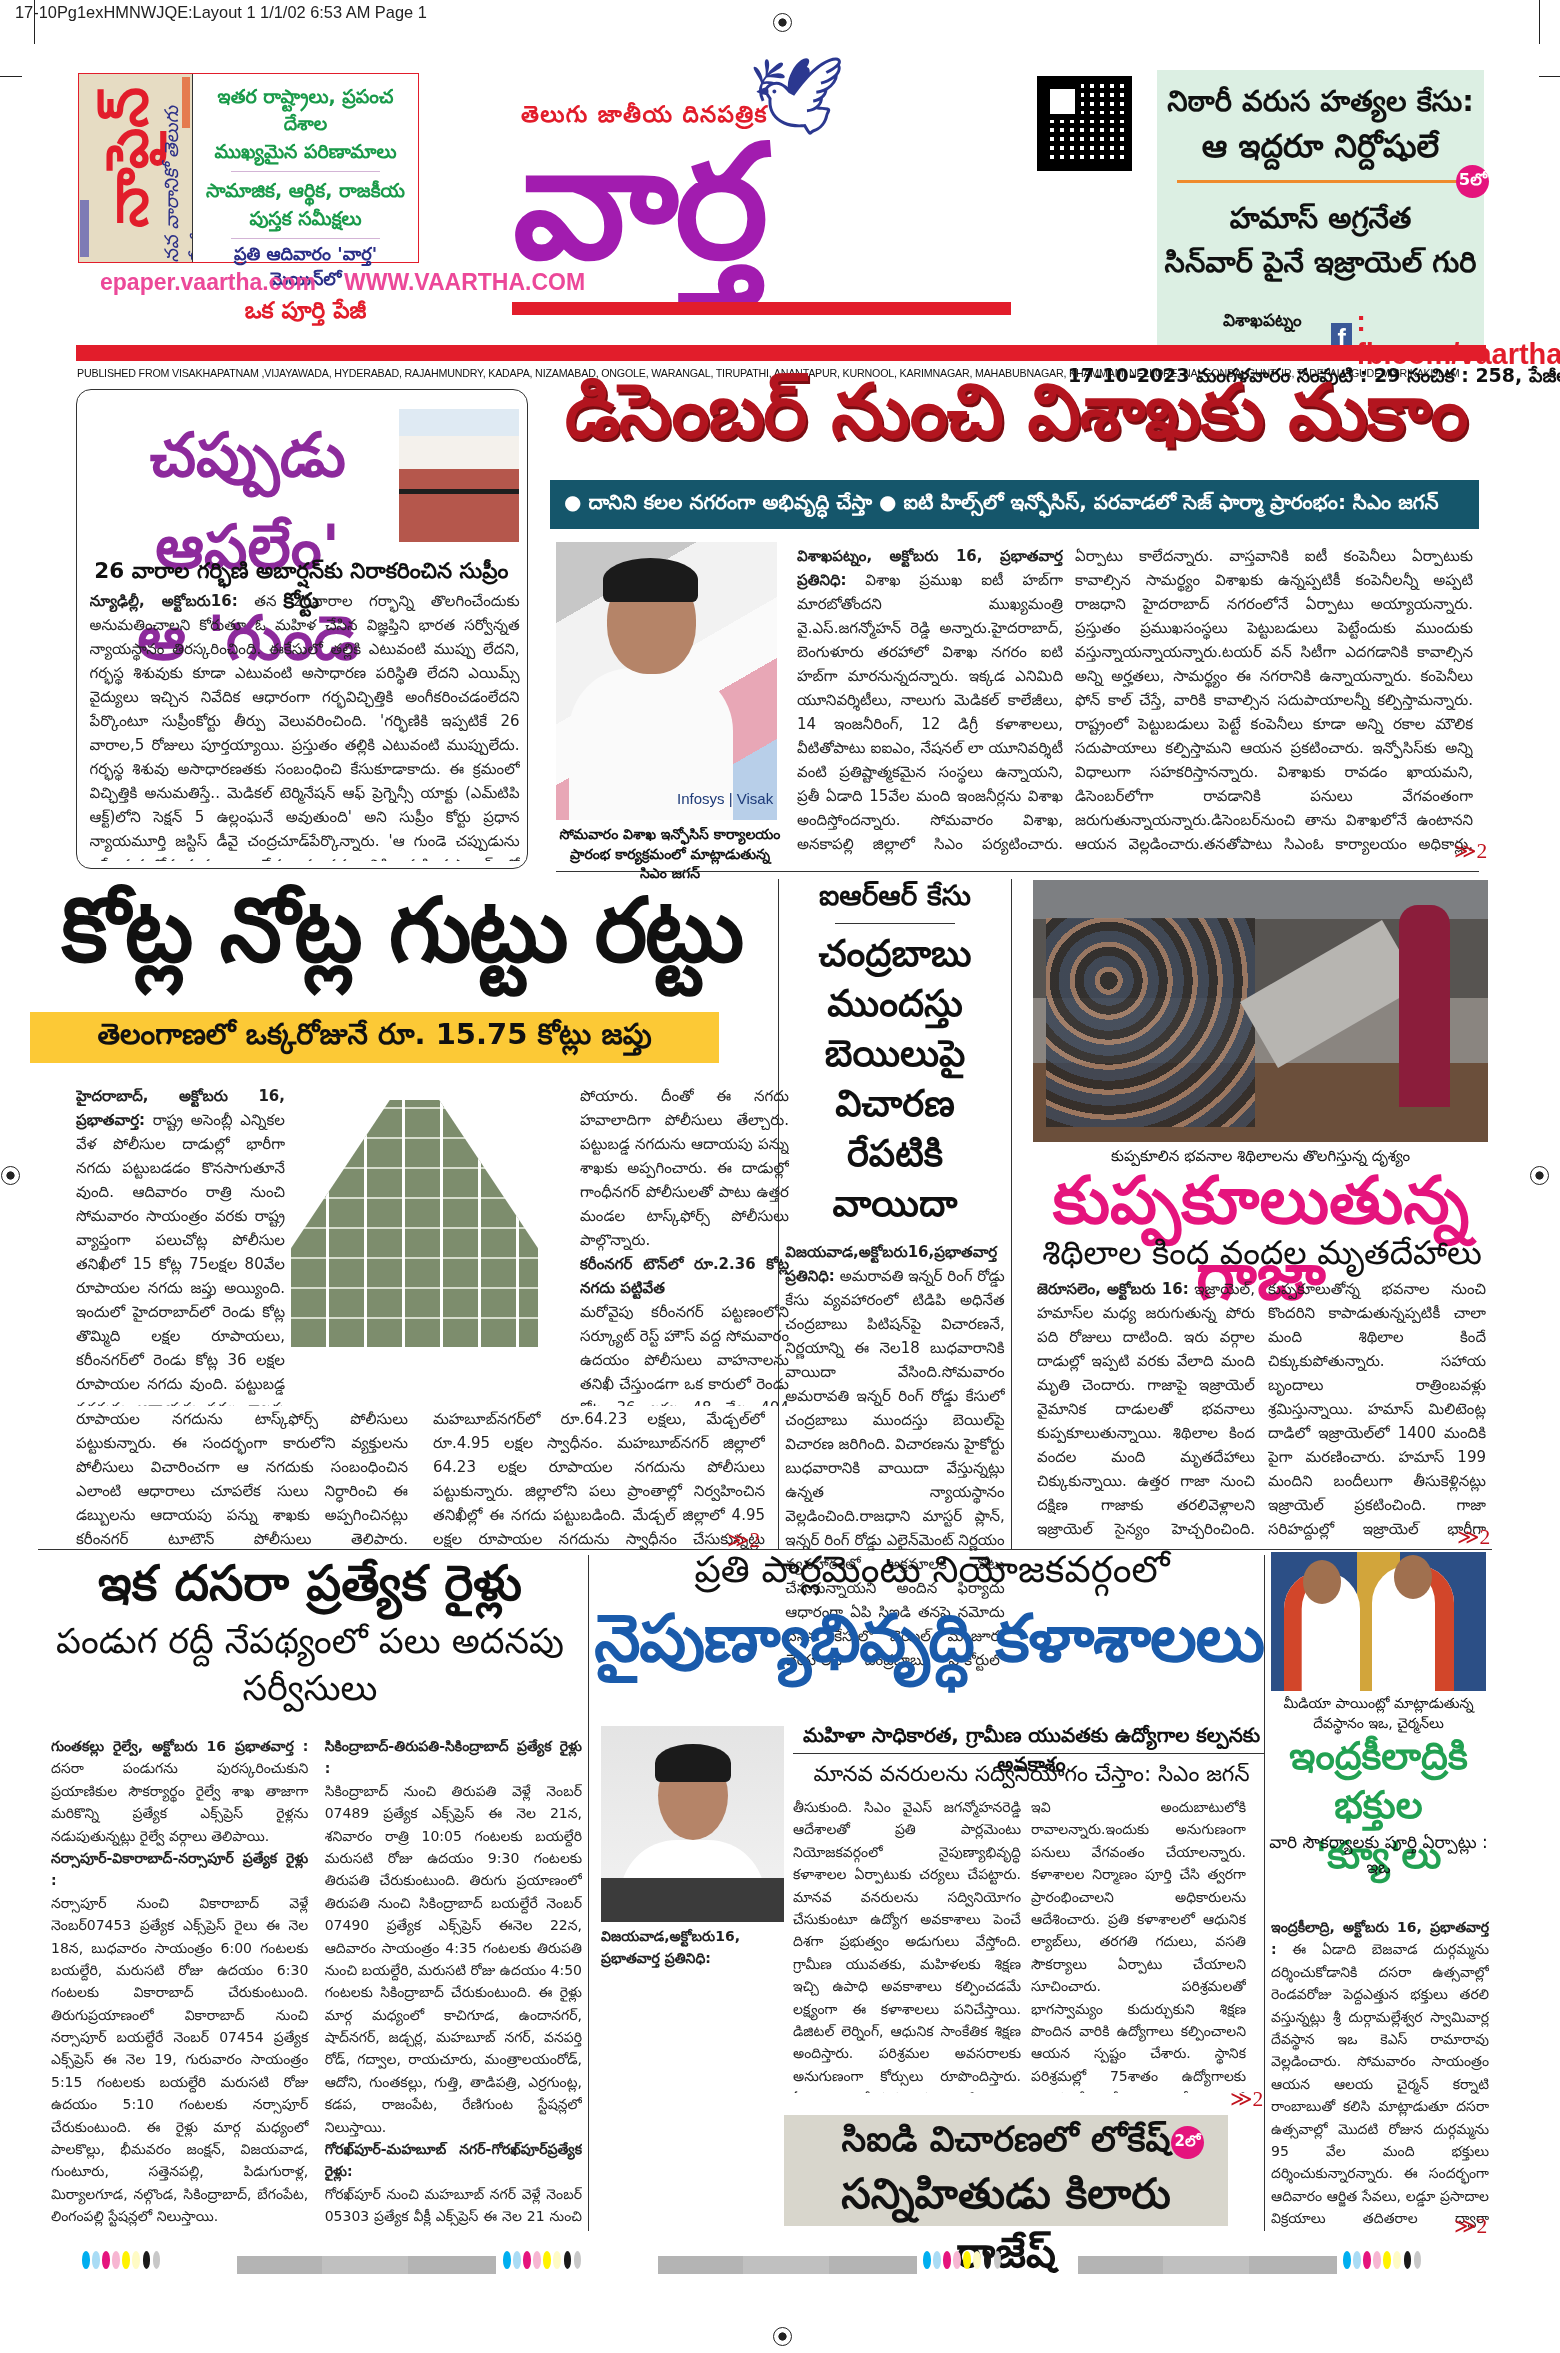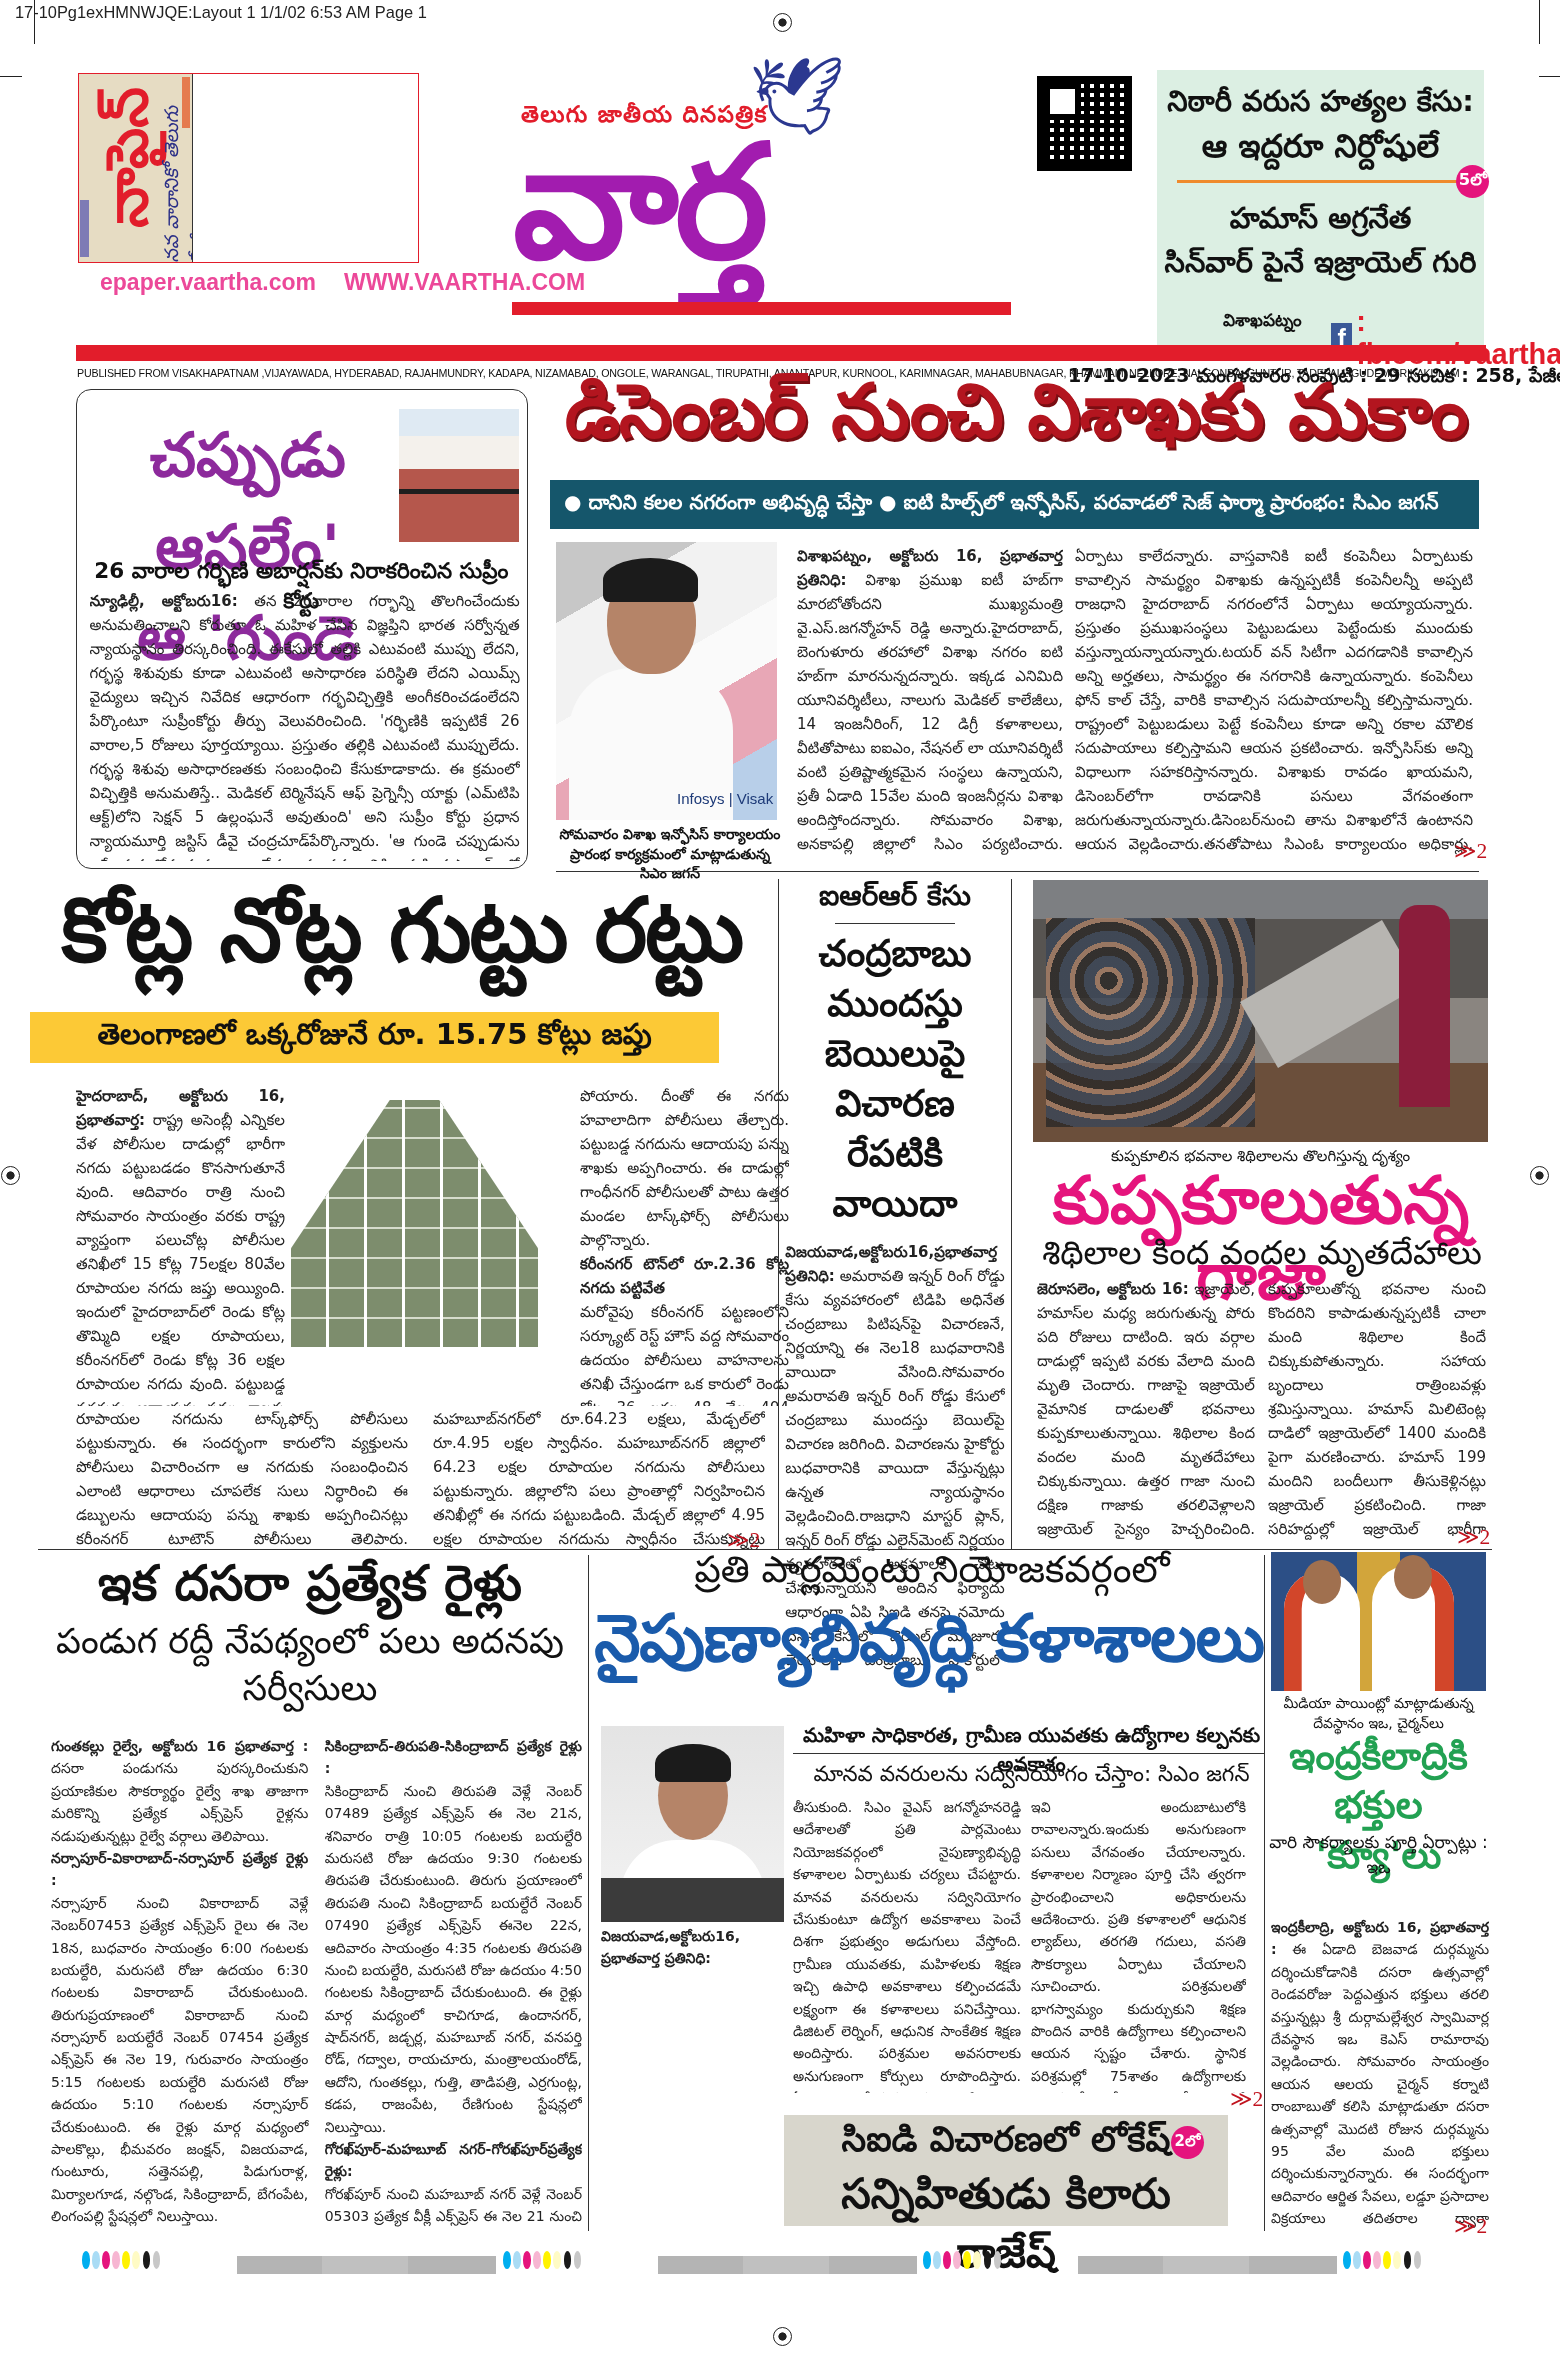--- a/index.html
+++ b/index.html
@@ -138,20 +138,30 @@
 <div class="abs reg" style="left:1530px;top:1166px;"></div>
 <div class="abs reg" style="left:2,px;top:1166px;left:1.3px;"></div>
 <div class="abs reg" style="left:773px;top:2327px;"></div>
 
 <div class="abs promo">
   <div class="promo-side">
     <div class="bar1"></div>
     <div class="bar2"></div>
     <div class="vtitle">నాపైన్</div>
     <div class="vsub">నవ వారానికో తెలుగు పేజీ</div>
+  </div>
+  <div class="promo-body">
+    <div class="g">ఇతర రాష్ట్రాలు, ప్రపంచ దేశాల</div>
+    <div class="g">ముఖ్యమైన పరిణామాలు</div>
+    <hr>
+    <div class="g">సామాజిక, ఆర్థిక, రాజకీయ</div>
+    <div class="g">పుస్తక సమీక్షలు</div>
+    <hr>
+    <div class="b">ప్రతి ఆదివారం 'వార్త' మెయిన్‌లో</div>
+    <div class="r">ఒక పూర్తి పేజీ</div>
   </div>
 </div>
 <div class="abs weblinks">
   <span>epaper.vaartha.com</span>
   <span>WWW.VAARTHA.COM</span>
 </div>
 
 <div class="abs tagline">తెలుగు జాతీయ దినపత్రిక</div>
 <div class="abs dove">🕊</div>
 <div class="abs masthead">వార్త</div>

